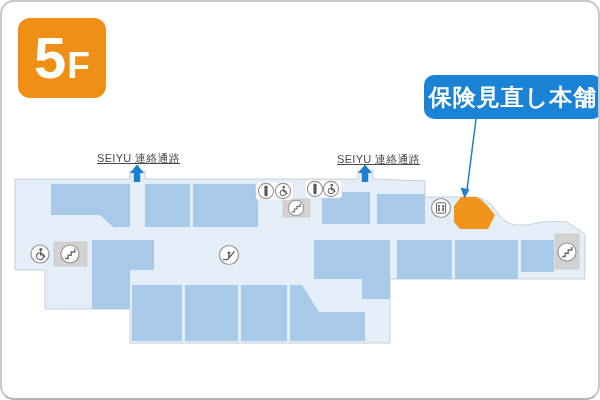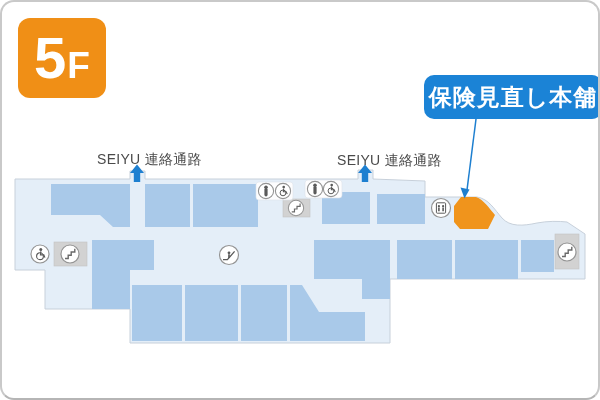--- a/index.html
+++ b/index.html
@@ -25,22 +25,22 @@
   .floor-badge .suf { font-size:37px; line-height:80px; margin-left:1px; }
   .map-svg { position:absolute; left:0; top:0; }
   .floor { fill:var(--floor_fill); stroke:#c7d0da; stroke-width:1; }
   .store { fill:var(--store_fill); }
   .ubox  { fill:var(--utility_gray); stroke:#c2c2c2; stroke-width:0.6; }
   .hl    { fill:var(--highlight_orange); }
   .chip  { fill:#fdfdfe; stroke:#dde3e9; stroke-width:0.6; }
   .barrow{ fill:var(--arrow_blue); }
   .pline { stroke:var(--arrow_blue); stroke-width:1.5; fill:none; }
   .passage-label {
-    position:absolute; font-size:14px; color:var(--label_gray);
-    white-space:nowrap; letter-spacing:0.3px;
+    position:absolute; font-size:11px; color:var(--label_gray);
+    white-space:nowrap; letter-spacing:0.3px;text-decoration:underline;
   }
   .callout {
     position:absolute; left:378px; top:73px;
     width:178px; height:44px;
     background:var(--callout_blue);
     color:#fff; font-size:23px; font-weight:bold;
     display:flex; align-items:center; justify-content:center;
     letter-spacing:1px;
     border-radius:10px;
     margin-left:44px;

